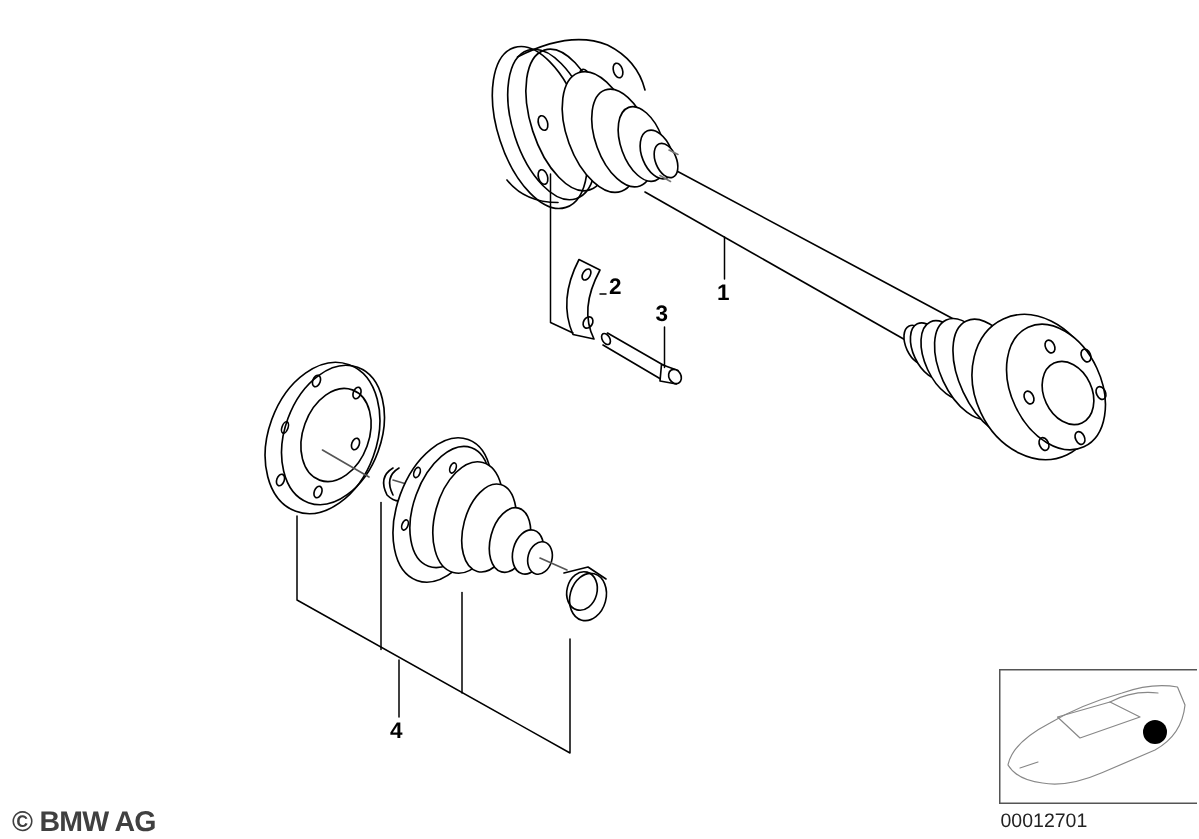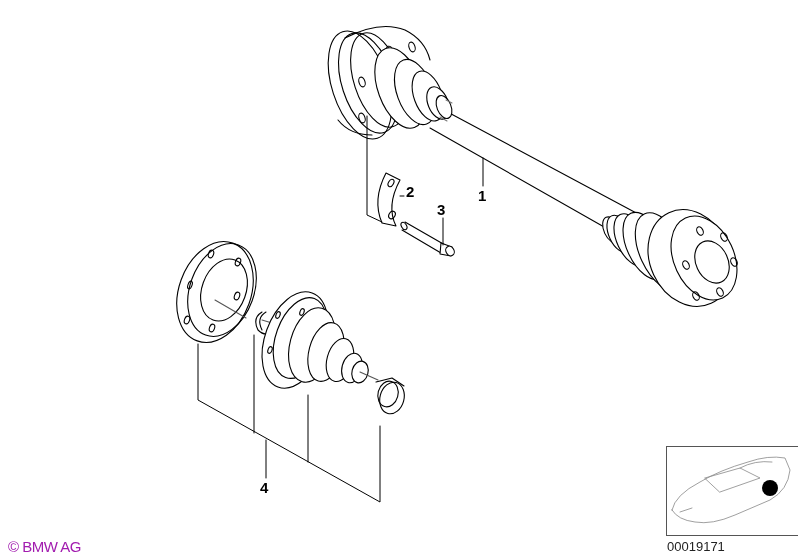--- a/index.html
+++ b/index.html
@@ -1,22 +1,22 @@
 <!DOCTYPE html>
 <html><head>
   <meta charset="utf-8">
   <style>
     html, body { margin: 0; padding: 0; background: #ffffff; }
     body { width: 799px; height: 559px; position: relative; overflow: hidden;
            font-family: "Liberation Sans", sans-serif; }
     #diagram { position: absolute; left: 0; top: 0; width: 799px; height: 559px; }
     .callout { position: absolute; font-weight: bold; font-size: 15px; color: #000;
                font-family: "Liberation Sans", sans-serif; line-height: 1; }
-    .copyright { position: absolute; left: 8px; top: 538px; font-size: 15px;
-                 font-weight: normal; color: #a21caf; letter-spacing: -0.5px; }
+    .copyright { position: absolute; left: 8px; top: 538px; font-size: 19px;
+                 font-weight: bold; color: #404040; letter-spacing: -0.5px; }
     .doc-id { position: absolute; left: 667px; top: 539px; font-size: 13px; color: #222; }
     .thumb { position: absolute; left: 666px; top: 446px; width: 131px; height: 88px;
              border: 1px solid #555; background: #fff; border-right: none; }
   </style>
 </head>
 <body>
 
 <svg id="diagram" viewBox="0 0 799 559" xmlns="http://www.w3.org/2000/svg" fill="none" stroke="#000" stroke-width="1.1" stroke-linejoin="round" stroke-linecap="round">
 
   <g>
@@ -136,13 +136,13 @@
 <svg style="position:absolute;left:0;top:0;width:799px;height:559px;pointer-events:none;" viewBox="0 0 799 559">
   <circle cx="770" cy="488" r="8" fill="#000"></circle>
 </svg>
 
 <span class="callout" style="left:478px;top:188px;">1</span>
 <span class="callout" style="left:406px;top:184px;">2</span>
 <span class="callout" style="left:437px;top:202px;">3</span>
 <span class="callout" style="left:260px;top:480px;">4</span>
 
 <span class="copyright">© BMW AG</span>
-<span class="doc-id">00019171</span>
+<span class="doc-id">00012701</span>
 
 </body></html>

